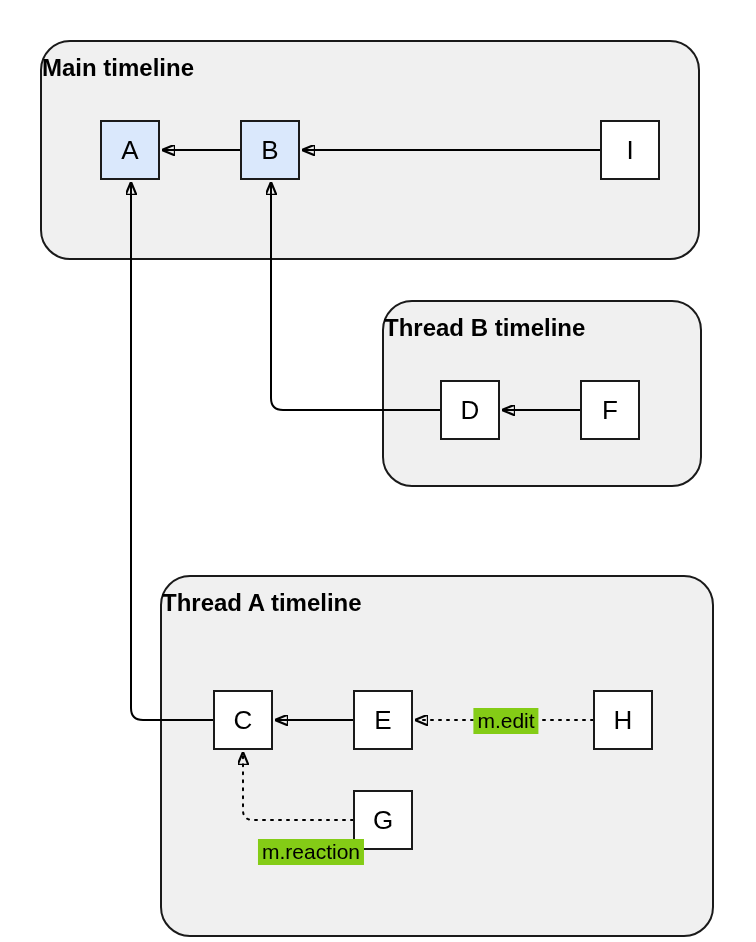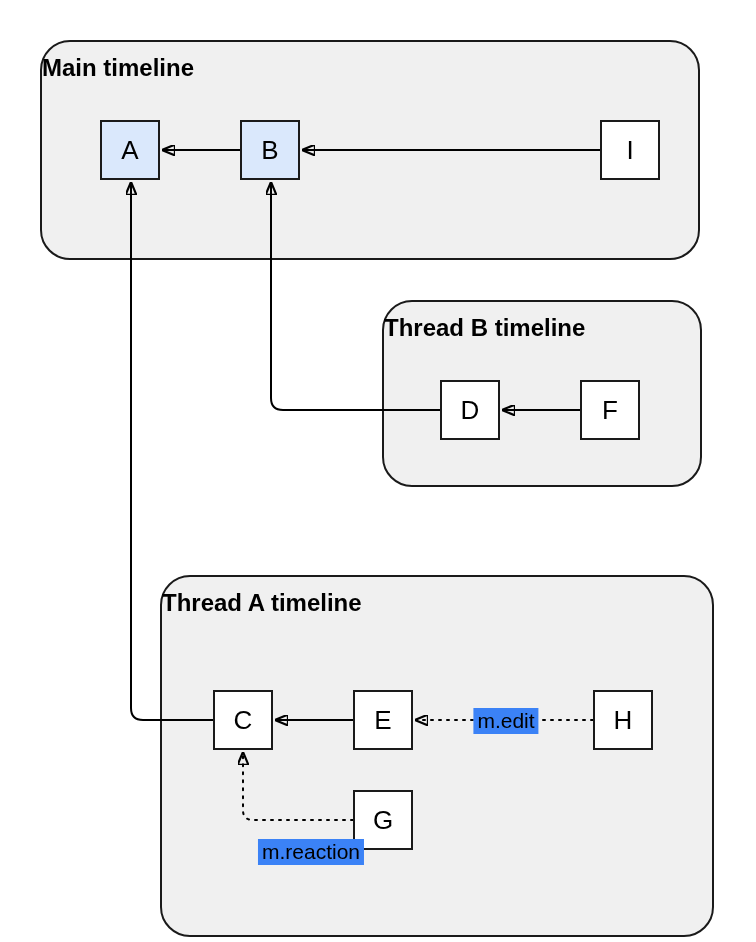--- a/index.html
+++ b/index.html
@@ -69,21 +69,21 @@
   #n-I { left: 600px; top: 120px; }
   #n-D { left: 440px; top: 380px; }
   #n-F { left: 580px; top: 380px; }
   #n-C { left: 213px; top: 690px; }
   #n-E { left: 353px; top: 690px; }
   #n-H { left: 593px; top: 690px; }
   #n-G { left: 353px; top: 790px; }
   .edge-label {
     position: absolute;
     transform: translate(-50%, -50%);
-    background: #3b82f6;
+    background: #84cc16;
     padding: 1px 4px;
     font-size: 21px;
     color: #000000;
     white-space: nowrap;
     z-index: 4;
   }
   #lbl-m-edit     { left: 506px; top: 721px; }
   #lbl-m-reaction { left: 275px; top: 852px; margin-left: 36px; }
 </style>
 </head>

